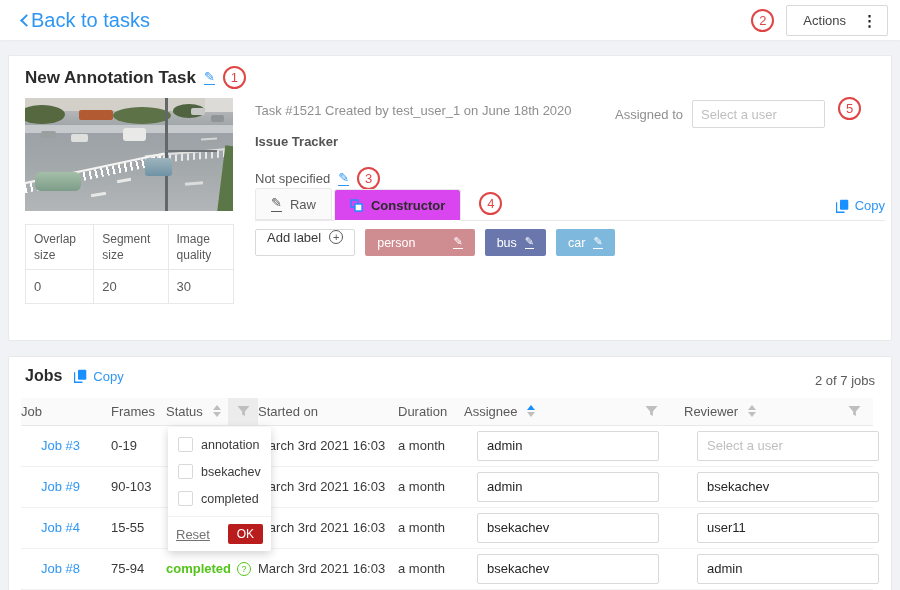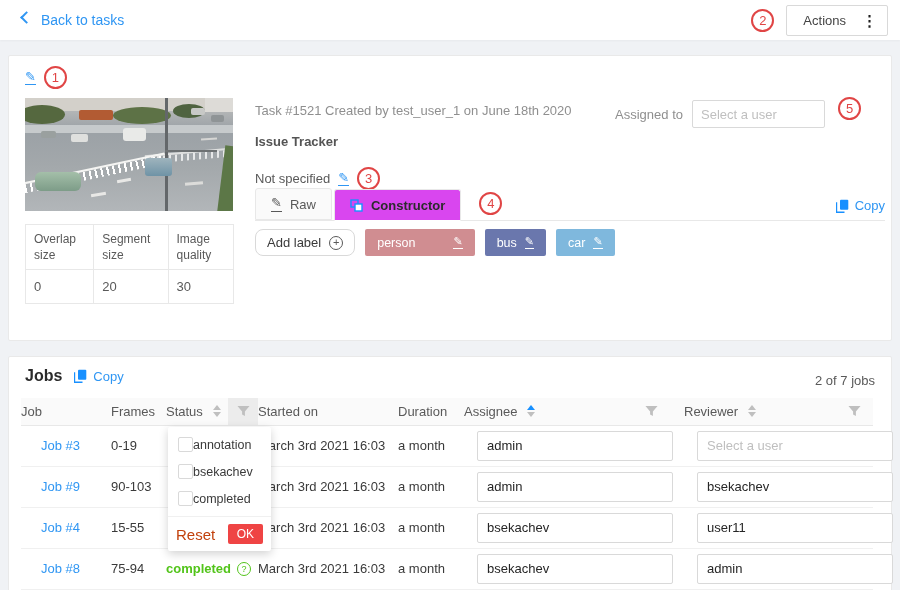--- a/index.html
+++ b/index.html
@@ -11,21 +11,21 @@
     font-size:13px; color:#262626;
   }
   .page { position:relative; width:900px; height:590px; }
 
   
   .topbar {
     position:absolute; left:0; top:0; width:900px; height:40px;
     background:#fff; display:flex; align-items:center; justify-content:space-between;
     padding:0 12px 0 22px; box-shadow:0 1px 2px rgba(0,0,0,.04);
   }
-  .back-link { display:flex; gap:10px; color:#2f96f3; cursor:pointer; font-size:14px; }
+  .back-link { display:flex; align-items:center; color:#2f96f3; cursor:pointer; font-size:20px; }
   .chev-left { width:9px; height:9px; border-left:2px solid #2f96f3; border-bottom:2px solid #2f96f3; transform:rotate(45deg); margin-top:1px; }
   .topbar-right { display:flex; align-items:center; gap:12px; }
   .actions-btn {
     height:31px; background:#fff; border:1px solid #d9d9d9; border-radius:2px;
     display:flex; align-items:center; gap:16px; padding:0 10px 0 16px; color:#444; cursor:pointer; font-size:13px;
   }
   .dots-ic { font-size:15px; font-weight:bold; color:#1f1f1f; line-height:1; }
 
   
   .num-circle {
@@ -97,22 +97,22 @@
   .tabs-row { position:absolute; left:246px; top:132px; width:630px; height:33px;
     display:flex; align-items:flex-end; border-bottom:1px solid #e8e8e8; }
   .tab { height:32px; display:flex; align-items:center; gap:8px; padding:0 15px;
     border:1px solid #e8e8e8; border-radius:3px 3px 0 0; cursor:pointer; font-size:13px; }
   .tab-raw { background:#fafafa; color:#595959; margin-right:2px; }
   .tab-active { background:#d946ef; border-bottom:1px solid #fff; margin-bottom:-1px; color:#2b2b2b; font-weight:600; }
   .circle4 { margin:0 0 5px 18px; }
   .tab-copy { margin-left:auto; margin-bottom:7px; display:flex; align-items:center; gap:6px; color:#2f96f3; cursor:pointer; }
 
   .chips-row { position:absolute; left:246px; top:173px; display:flex; align-items:center; gap:10px; }
-  .add-label-btn { height:27px; display:flex; align-items:center; gap:8px; padding:0 11px;
-    border:1px solid #d9d9d9; border-radius:8px; background:#fff; color:#3a3a3a; cursor:pointer; font-size:13px; }
+  .add-label-btn { height:27px; display:flex; align-items:flex-start; gap:8px; padding:0 11px;
+    border:1px solid #d9d9d9; border-radius:2px; background:#fff; color:#3a3a3a; cursor:pointer; font-size:13px; }
   .plus-circ { width:14px; height:14px; border:1px solid #595959; border-radius:50%;
     display:inline-flex; align-items:center; justify-content:center; font-size:11px; line-height:1; color:#595959; }
   .label-chip { height:27px; display:flex; align-items:center; gap:8px; padding:0 12px;
     border-radius:2px; color:#fff; font-size:12.5px; cursor:pointer; }
   .label-chip .edit-ic { font-size:11px; color:#fff; }
 
   
   .jobs-header { position:absolute; left:16px; top:10px; display:flex; align-items:center; gap:12px; }
   .jobs-title { font-size:16px; font-weight:700; color:#2b2b2b; }
   .copy-link { display:flex; align-items:center; gap:6px; color:#2f96f3; cursor:pointer; font-size:13px; }
@@ -127,37 +127,37 @@
   .col-job { width:90px; }  .col-frames { width:55px; } .col-status { width:62px; }
   .col-funnel { width:30px; } .col-started { width:140px; } .col-dur { width:66px; }
   .col-assignee { width:220px; } .col-reviewer { width:189px; }
   .th-funnel-active { background:#ececec !important; text-align:center; }
   .sorter { display:inline-flex; flex-direction:column; gap:2px; margin-left:4px; }
   .car-up { width:0; height:0; border-left:4px solid transparent; border-right:4px solid transparent; border-bottom:5px solid #bfbfbf; }
   .car-dn { width:0; height:0; border-left:4px solid transparent; border-right:4px solid transparent; border-top:5px solid #bfbfbf; }
   .car-active { border-bottom-color:#1890ff; }
   .funnel-right { margin-left:auto; margin-right:26px; }
   .job-link { color:#2f96f3; cursor:pointer; padding-left:20px; display:inline-block; }
-  .cell-input { width:196px; height:30px; border:1px solid #d9d9d9; border-radius:2px; padding:0 9px;
+  .cell-input { width:182px; height:30px; border:1px solid #d9d9d9; border-radius:2px; padding:0 9px;
     font-size:13px; color:#262626; outline:none; font-family:inherit; margin-left:13px; }
   .cell-input::placeholder { color:#bfbfbf; }
   .status-done { color:#52c41a; font-weight:700; display:inline-flex; align-items:center; gap:6px; }
   .q-circle { width:14px; height:14px; border:1px solid #52c41a; border-radius:50%;
     display:inline-flex; align-items:center; justify-content:center; font-size:9px; color:#52c41a; font-weight:400; }
 
   
   .filter-dd { position:absolute; left:168px; top:427px; width:103px; background:#fff; border-radius:2px;
     box-shadow:0 3px 10px rgba(0,0,0,.18); z-index:20; }
   .dd-items { padding:4px 0; }
-  .dd-item { display:flex; align-items:center; gap:0; padding:6px 10px; cursor:pointer; color:#3a3a3a; font-size:12.5px; }
+  .dd-item { display:flex; align-items:center; gap:8px; padding:6px 10px; cursor:pointer; color:#3a3a3a; font-size:12.5px; }
   .cb { width:15px; height:15px; border:1px solid #d9d9d9; border-radius:2px; background:#fff; flex:0 0 auto; }
   .dd-footer { display:flex; align-items:center; justify-content:space-between;
     border-top:1px solid #f0f0f0; padding:7px 8px; }
-  .dd-reset { color:#c2410c; font-size:15px; cursor:default; }
-  .dd-ok { background:#ef4444; color:#fff; font-size:12px; border:none; border-radius:2px;
+  .dd-reset { color:#737373; font-size:13px; cursor:default;text-decoration:underline; }
+  .dd-ok { background:#b91c1c; color:#fff; font-size:12px; border:none; border-radius:2px;
     padding:3px 9px; cursor:pointer; font-family:inherit; }
 
   .copy-svg, .block-svg, .funnel-svg { display:block; }
 </style>
 </head>
 <body>
 
 <div class="page">
 
   <div class="topbar">
@@ -169,20 +169,21 @@
       <span class="num-circle">2</span>
       <button class="actions-btn">
         <span>Actions</span>
         <span class="dots-ic">⋮</span>
       </button>
     </div>
   </div>
 
   <section class="card task-card">
     <div class="task-title-row">
+      <span class="task-title">New Annotation Task</span>
       <span class="edit-ic edit-blue">✎</span>
       <span class="num-circle">1</span>
     </div>
 
     <div class="thumb">
       <div class="t-bldg"></div>
       <div class="t-bldg2"></div>
       <div class="t-tree1"></div>
       <div class="t-tree2"></div>
       <div class="t-tree3"></div>

